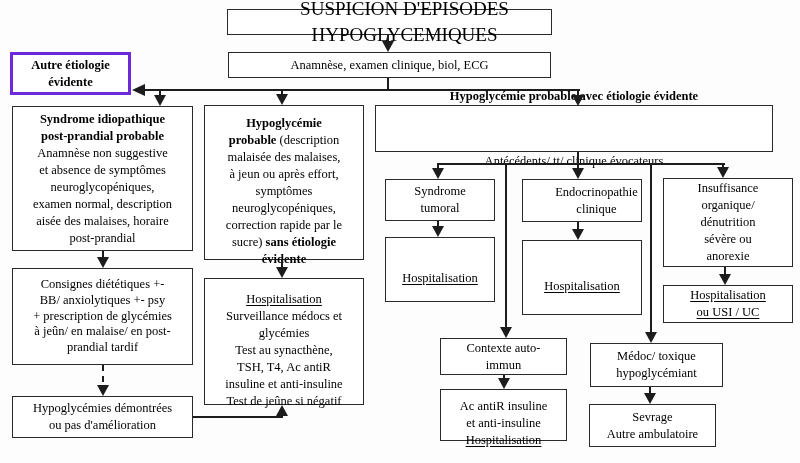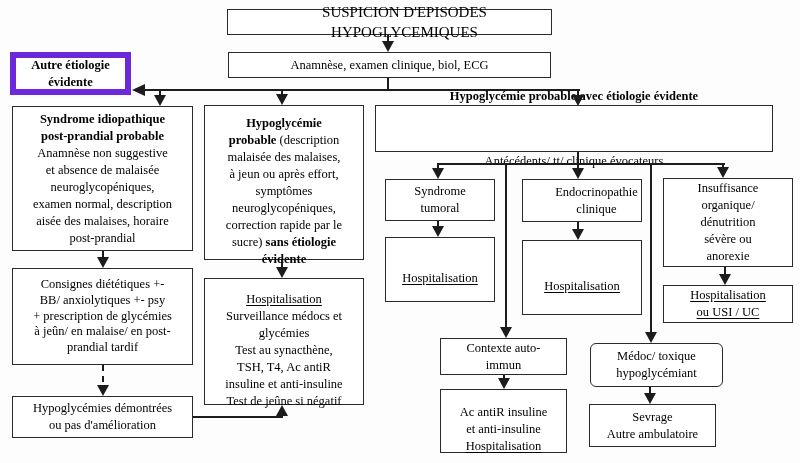--- a/index.html
+++ b/index.html
@@ -11,22 +11,22 @@
   .box{
     position:absolute;box-sizing:border-box;background:#fff;
     border:1.5px solid #2a2a2a;
     display:flex;align-items:center;justify-content:center;
     text-align:center;font-size:12.5px;line-height:1.36;
     white-space:pre-line;padding:1px 2px;
   }
   .bold{font-weight:bold;}
   .ul{text-decoration:underline;text-underline-offset:2px;}
   .tight{line-height:1.27;text-align:center;}
-  .titlebox{font-size:15px;padding-left:32px;}
-  .thick{border:6px solid #6d28d9;}
+  .titlebox{font-size:19px;padding-left:32px;}
+  .thick{border:3px solid #6d28d9;}
   .hl,.vl{position:absolute;background:#1c1c1c;}
   .hl{height:2px;}
   .vl{width:2px;}
   .dash{position:absolute;width:0;border-left:2px dashed #1c1c1c;}
   .ad{position:absolute;width:0;height:0;
       border-left:6px solid transparent;border-right:6px solid transparent;
       border-top:11px solid #1c1c1c;}
   .au{position:absolute;width:0;height:0;
       border-left:6px solid transparent;border-right:6px solid transparent;
       border-bottom:11px solid #1c1c1c;}
@@ -49,21 +49,21 @@
 
   <div class="box thick bold" style="left:10px;top:52px;width:121px;height:43px;">
     <span>Autre étiologie
 évidente</span>
   </div>
 
   <div class="box" style="left:12px;top:106px;width:181px;height:145px;">
     <div>
       <span class="bold">Syndrome idiopathique
 post-prandial probable</span><span style="display:block;">Anamnèse non suggestive
-et absence de malaisée
+et absence de symptômes
 neuroglycopéniques,
 examen normal, description
 aisée des malaises, horaire
 post-prandial</span>
     </div>
   </div>
 
   <div class="box tight" style="left:12px;top:268px;width:181px;height:97px;">
     <span>Consignes diététiques +-
 BB/ anxiolytiques +- psy
@@ -142,29 +142,29 @@
   <div class="box" style="left:663px;top:285px;width:130px;height:38px;">
     <span class="ul">Hospitalisation
 ou USI / UC</span>
   </div>
 
   <div class="box" style="left:440px;top:338px;width:127px;height:37px;">
     <span>Contexte auto-
 immun</span>
   </div>
 
-  <div class="box" style="left:440px;top:389px;width:127px;height:64px;">
+  <div class="box" style="left:440px;top:389px;width:127px;height:52px;">
     <div>
       <span>Ac antiR insuline
 et anti-insuline
 </span><span class="ul">Hospitalisation</span>
     </div>
   </div>
 
-  <div class="box" style="left:590px;top:343px;width:133px;height:44px;border-radius:6px;">
+  <div class="box" style="left:590px;top:343px;width:133px;height:44px;">
     <span>Médoc/ toxique
 hypoglycémiant</span>
   </div>
 
   <div class="box" style="left:589px;top:404px;width:127px;height:43px;">
     <span>Sevrage
 Autre ambulatoire</span>
   </div>
 
   <div class="vl" style="left:387px;top:35px;height:8px;"></div>

